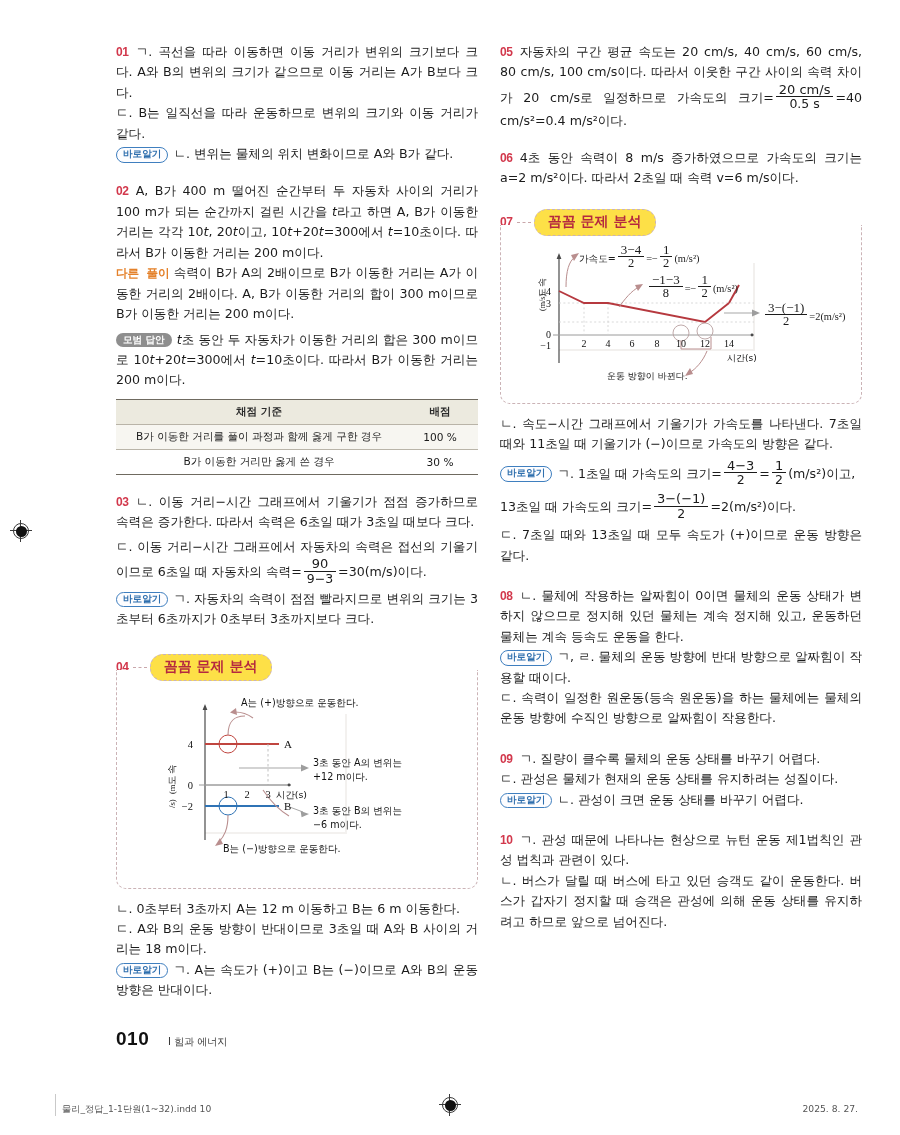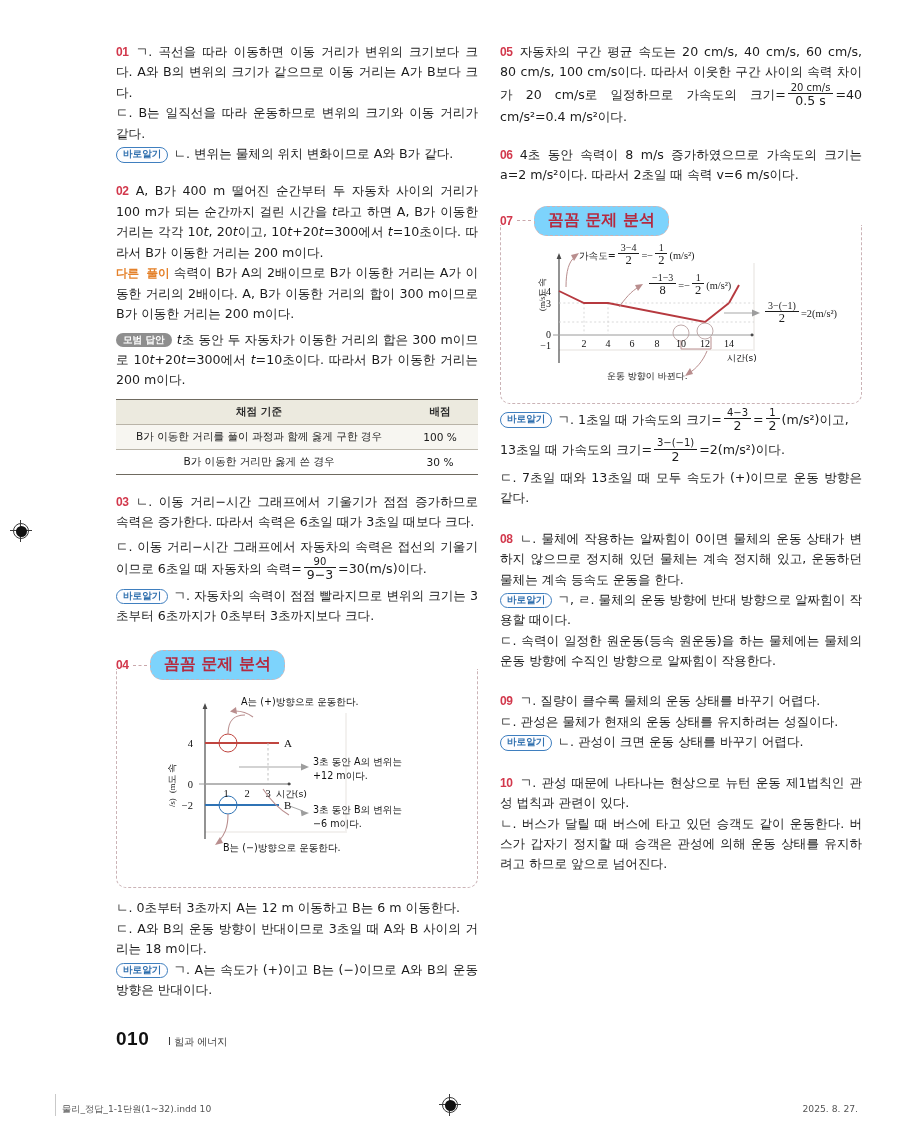--- a/index.html
+++ b/index.html
@@ -45,43 +45,43 @@
     font-family:"DejaVu Sans",sans-serif;font-size:9.6px;font-weight:bold;
     padding:2px 7px 2px;margin-right:5px;line-height:1.1;vertical-align:1px;
   }
   .label-orange{
     color:#e4812a;font-family:Liberation Mono, monospace;font-weight:bold;font-size:11.6px;
     margin-right:4px;
   }
 
   
   .frac{display:inline-block;vertical-align:-0.55em;text-align:center;margin:0 2px;line-height:1.05;}
-  .frac .n{display:block;padding:0 3px;font-size:10px;}
+  .frac .n{display:block;padding:0 3px;font-size:13px;}
   .frac .d{display:block;border-top:1.1px solid #1b1b1b;padding:0 3px;font-size:12.5px;}
   .it{font-style:italic;}
 
   
   table.score{border-collapse:collapse;width:100%;margin-top:8px;
      font-family:"DejaVu Sans",sans-serif;font-size:10.6px;}
   table.score th,table.score td{border-top:1px solid #b9b4a8;border-bottom:1px solid #b9b4a8;
      padding:5px 7px;text-align:center;}
   table.score thead th{background:#eceadf;font-weight:bold;border-top:1.6px solid #6f6a60;color:#2a2a2a;}
   table.score tbody tr:nth-child(odd) td{background:#f7f6f1;}
   table.score tbody tr:last-child td{border-bottom:1.6px solid #6f6a60;}
   table.score .w-pts{width:62px;}
 
   
   .analysis{position:relative;margin-top:4px;}
   .analysis-head{display:flex;align-items:center;gap:0;}
   .analysis-head .num{margin-right:4px;}
   .dashline{width:14px;border-top:1.3px dashed #c9a7ab;margin:0 3px 0 0;}
   .tag{
     border:1.3px dashed #cbb3b6;border-radius:13px;padding:3px 13px 4px;
-    font-family:"DejaVu Sans",sans-serif;font-weight:bold;font-size:16px;color:#b5293f;
-    background:#7dd3fc;position:relative;z-index:2;
+    font-family:"DejaVu Sans",sans-serif;font-weight:bold;font-size:14px;color:#b5293f;
+    background:#fde047;position:relative;z-index:2;
   }
   .abox{
     border:1.3px dashed #cbb3b6;border-top:none;border-radius:0 0 10px 10px;
     margin-top:-11px;padding:20px 10px 12px;position:relative;background:#fff;
   }
   .abox:before{content:"";position:absolute;left:0;right:0;top:0;height:11px;}
   .fig{position:relative;}
   .fig svg{display:block;}
 
   
@@ -308,20 +308,21 @@
           </div>
           <div style="position:absolute;left:136px;top:28px;font-size:10.4px;white-space:nowrap;">
             <span class="frac"><span class="n">−1−3</span><span class="d">8</span></span><span>=−</span><span class="frac"><span class="n">1</span><span class="d">2</span></span><span>(m/s²)</span>
           </div>
           <div style="position:absolute;left:252px;top:56px;font-size:10.4px;white-space:nowrap;">
             <span class="frac"><span class="n">3−(−1)</span><span class="d">2</span></span><span>=2(m/s²)</span>
           </div>
         </div>
       </div>
 
+      <p class="ko" style="margin-top:10px;">ㄴ. 속도−시간 그래프에서 기울기가 가속도를 나타낸다. 7초일 때와 11초일 때 기울기가 (−)이므로 가속도의 방향은 같다.</p>
       <p class="ko" style="margin-top:4px;"><span class="badge-blue">바로알기</span><span>ㄱ. 1초일 때 가속도의 크기=</span><span class="frac"><span class="n">4−3</span><span class="d">2</span></span><span>=</span><span class="frac"><span class="n">1</span><span class="d">2</span></span><span>(m/s²)이고,</span></p>
       <p class="ko" style="margin-top:6px;"><span>13초일 때 가속도의 크기=</span><span class="frac"><span class="n">3−(−1)</span><span class="d">2</span></span><span>=2(m/s²)이다.</span></p>
       <p class="ko" style="margin-top:5px;">ㄷ. 7초일 때와 13초일 때 모두 속도가 (+)이므로 운동 방향은 같다.</p>
     </div>
 
     <div class="block" style="margin-top:20px;">
       <p class="ko"><span class="num">08</span><span>ㄴ. 물체에 작용하는 알짜힘이 0이면 물체의 운동 상태가 변하지 않으므로 정지해 있던 물체는 계속 정지해 있고, 운동하던 물체는 계속 등속도 운동을 한다.</span></p>
       <p class="ko"><span class="badge-blue">바로알기</span><span>ㄱ, ㄹ. 물체의 운동 방향에 반대 방향으로 알짜힘이 작용할 때이다.</span></p>
       <p class="ko">ㄷ. 속력이 일정한 원운동(등속 원운동)을 하는 물체에는 물체의 운동 방향에 수직인 방향으로 알짜힘이 작용한다.</p>
     </div>

